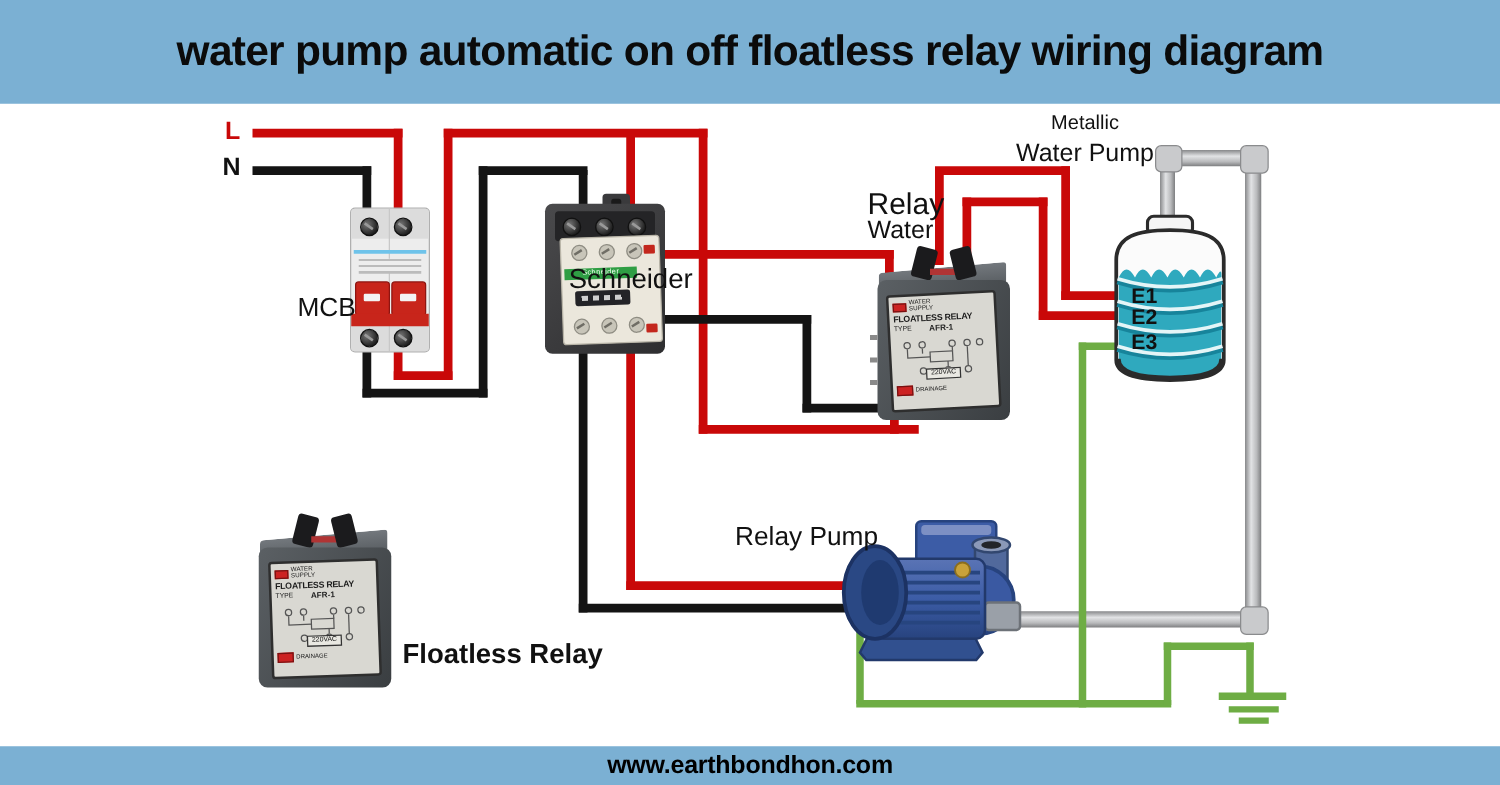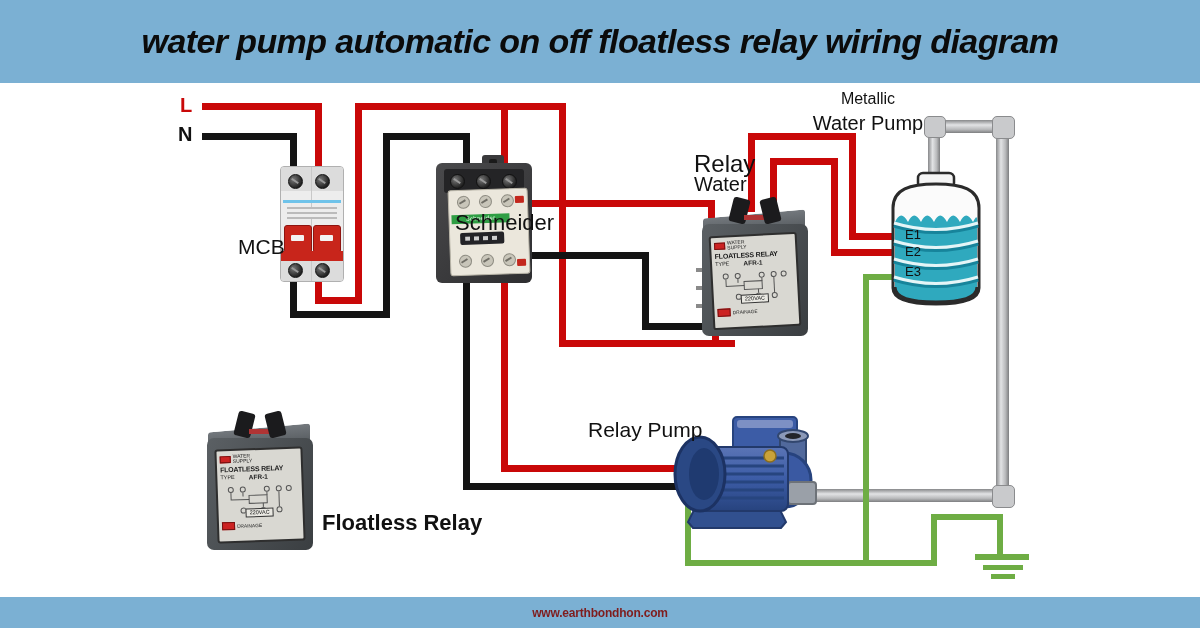--- a/index.html
+++ b/index.html
@@ -5,40 +5,40 @@
   html,body{margin:0;padding:0;background:#e9eef2;}
   #stage{
     position:relative;width:1200px;height:628px;margin:0 auto;
     background:#ffffff;overflow:hidden;
     font-family:"Liberation Sans","DejaVu Sans",sans-serif;
   }
   
   .band{position:absolute;left:0;width:1200px;background:var(--band);}
   #title-band{top:0;height:83px;display:flex;align-items:center;justify-content:center;}
   #title-band h1{
-    margin:0;font-size:34px;font-weight:700;letter-spacing:-0.6px;color:#0b0b0b;font-style:italic;
+    margin:0;font-size:34px;font-weight:700;letter-spacing:-0.6px;color:#0b0b0b;
   }
   #footer-band{top:597px;height:31px;display:flex;align-items:center;justify-content:center;}
-  #footer-band span{font-size:12px;font-weight:700;letter-spacing:-0.2px;color:#7f1d1d;}
+  #footer-band span{font-size:20px;font-weight:700;letter-spacing:-0.2px;color:#000000;}
 
   
   .wire{position:absolute;display:block;}
   .w-red{background:var(--wire-live);}
   .w-blk{background:var(--wire-neutral);}
   .w-grn{background:var(--wire-earth);}
   .pipe{position:absolute;display:block;}
   .pipe-v{background:linear-gradient(to right,#87888a,#e2e3e5 38%,#b9babc 72%,#7d7e80);}
   .pipe-h{background:linear-gradient(to bottom,#87888a,#e2e3e5 38%,#b9babc 72%,#7d7e80);}
   .elbow{position:absolute;background:#c9cacc;border:1px solid #8a8b8d;border-radius:5px;}
 
   
   .lbl{position:absolute;color:#111;font-size:21px;line-height:1.0;white-space:nowrap;}
   .lbl.red{color:var(--wire-live);font-weight:700;font-size:20px;}
   .lbl.blk-ln{font-weight:700;font-size:20px;}
-  .lbl.small-bold{font-size:13px;font-weight:400;}
+  .lbl.small-bold{font-size:17px;font-weight:700;}
   .lbl.center{text-align:center;white-space:normal;}
 
   
   #mcb{position:absolute;left:280px;top:166px;width:62px;height:114px;
        background:#ededed;border:1px solid #b0b0b0;border-radius:4px;}
   #mcb .pole-split{position:absolute;left:30px;top:0;width:1px;height:114px;background:#c8c8c8;}
   #mcb .term{position:absolute;left:0;width:62px;height:24px;background:#dcdcdc;}
   #mcb .term.t{top:0;border-radius:3px 3px 0 0;}
   #mcb .term.b{bottom:0;border-radius:0 0 3px 3px;}
   .screw{position:absolute;width:13px;height:13px;border-radius:50%;

